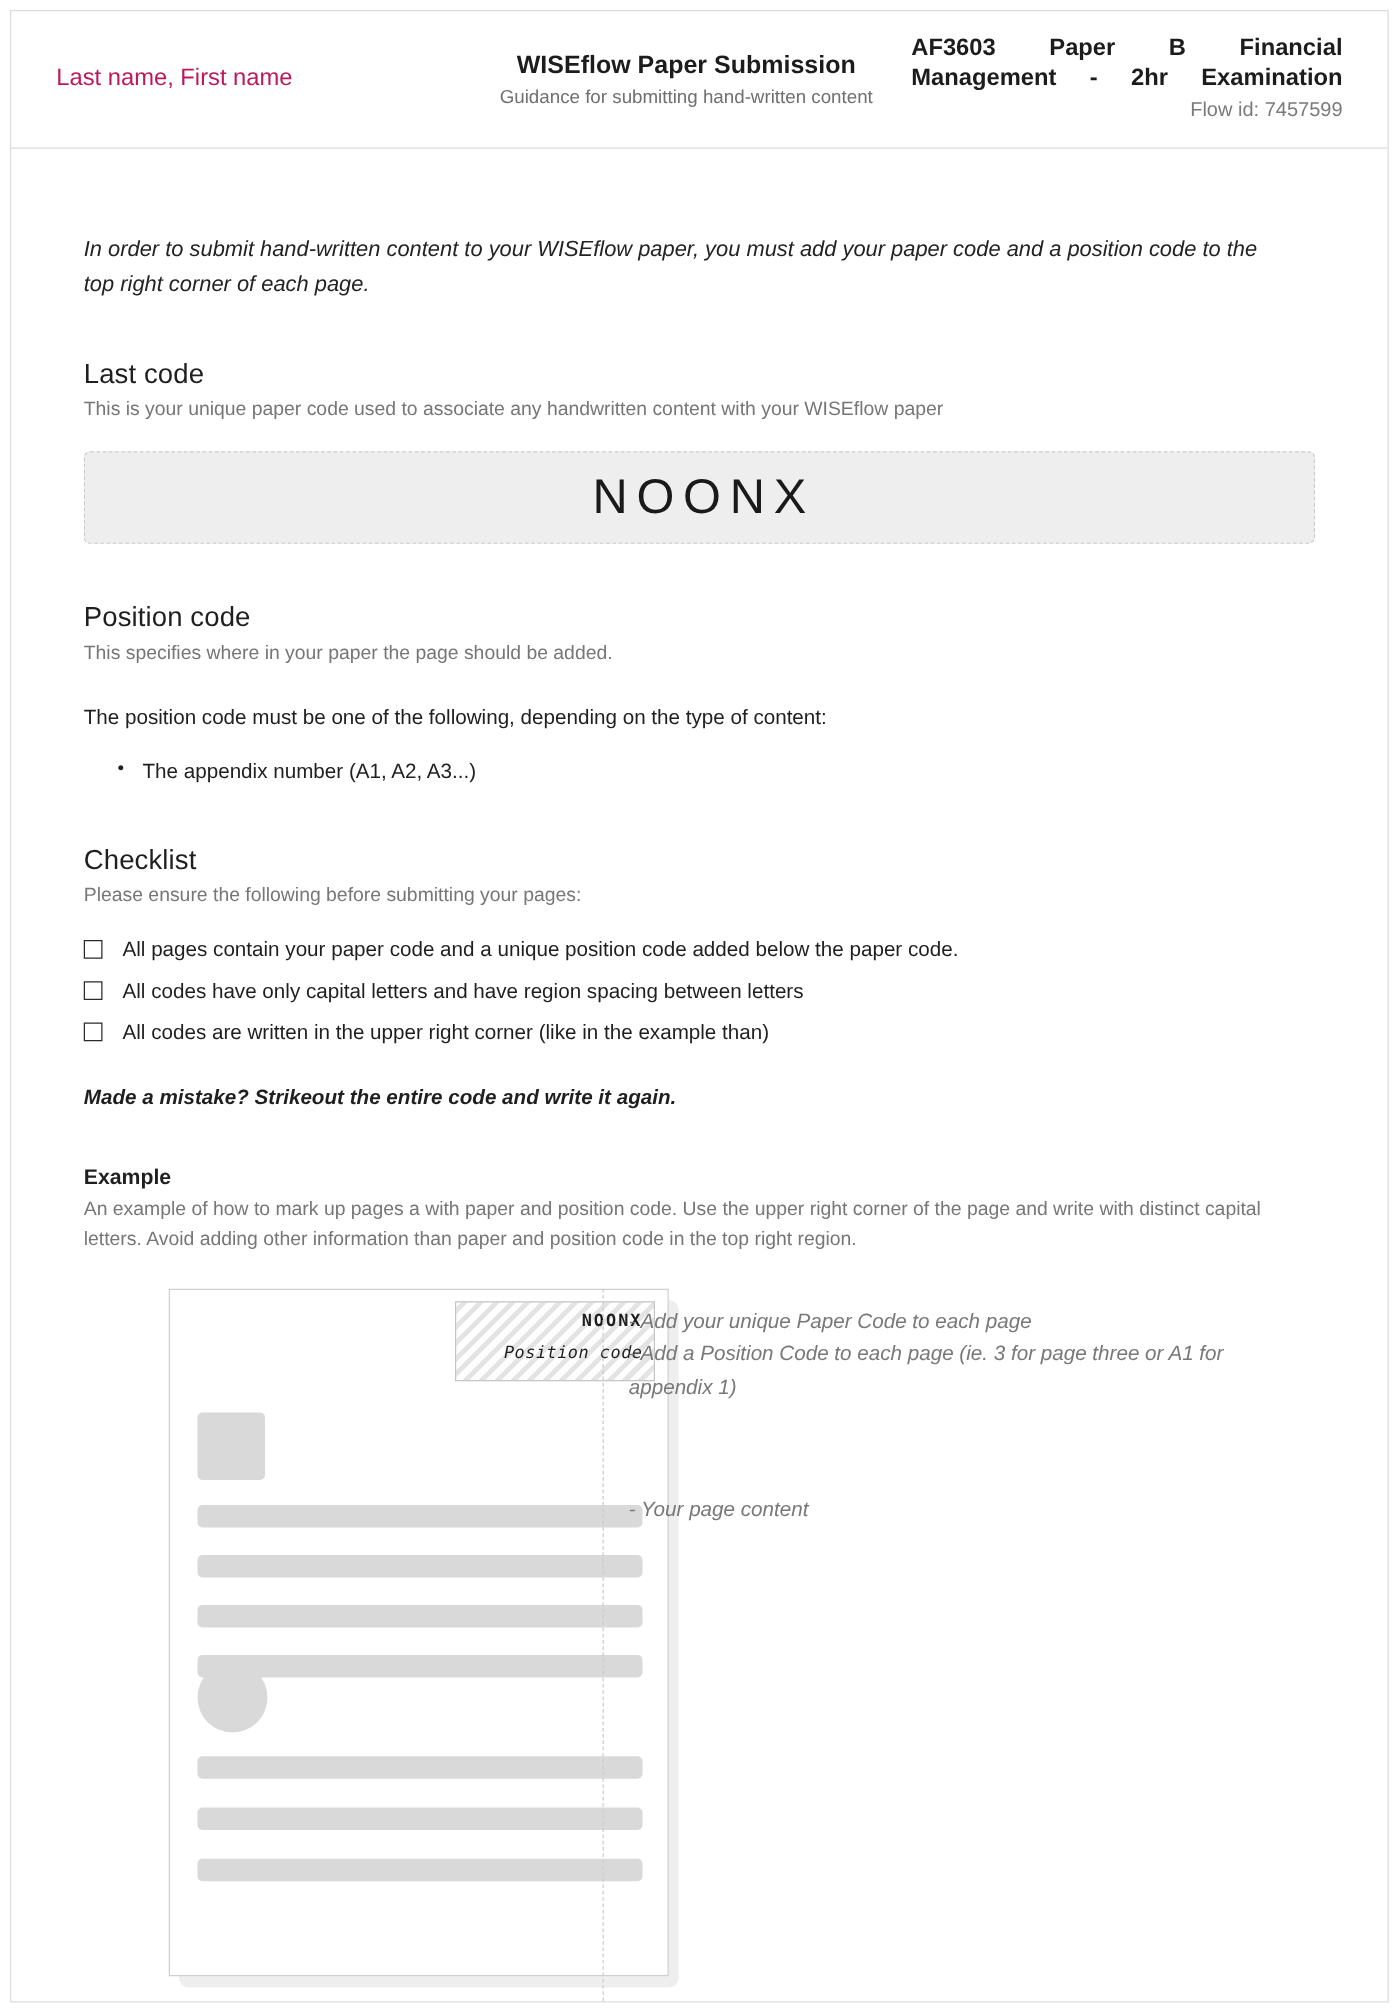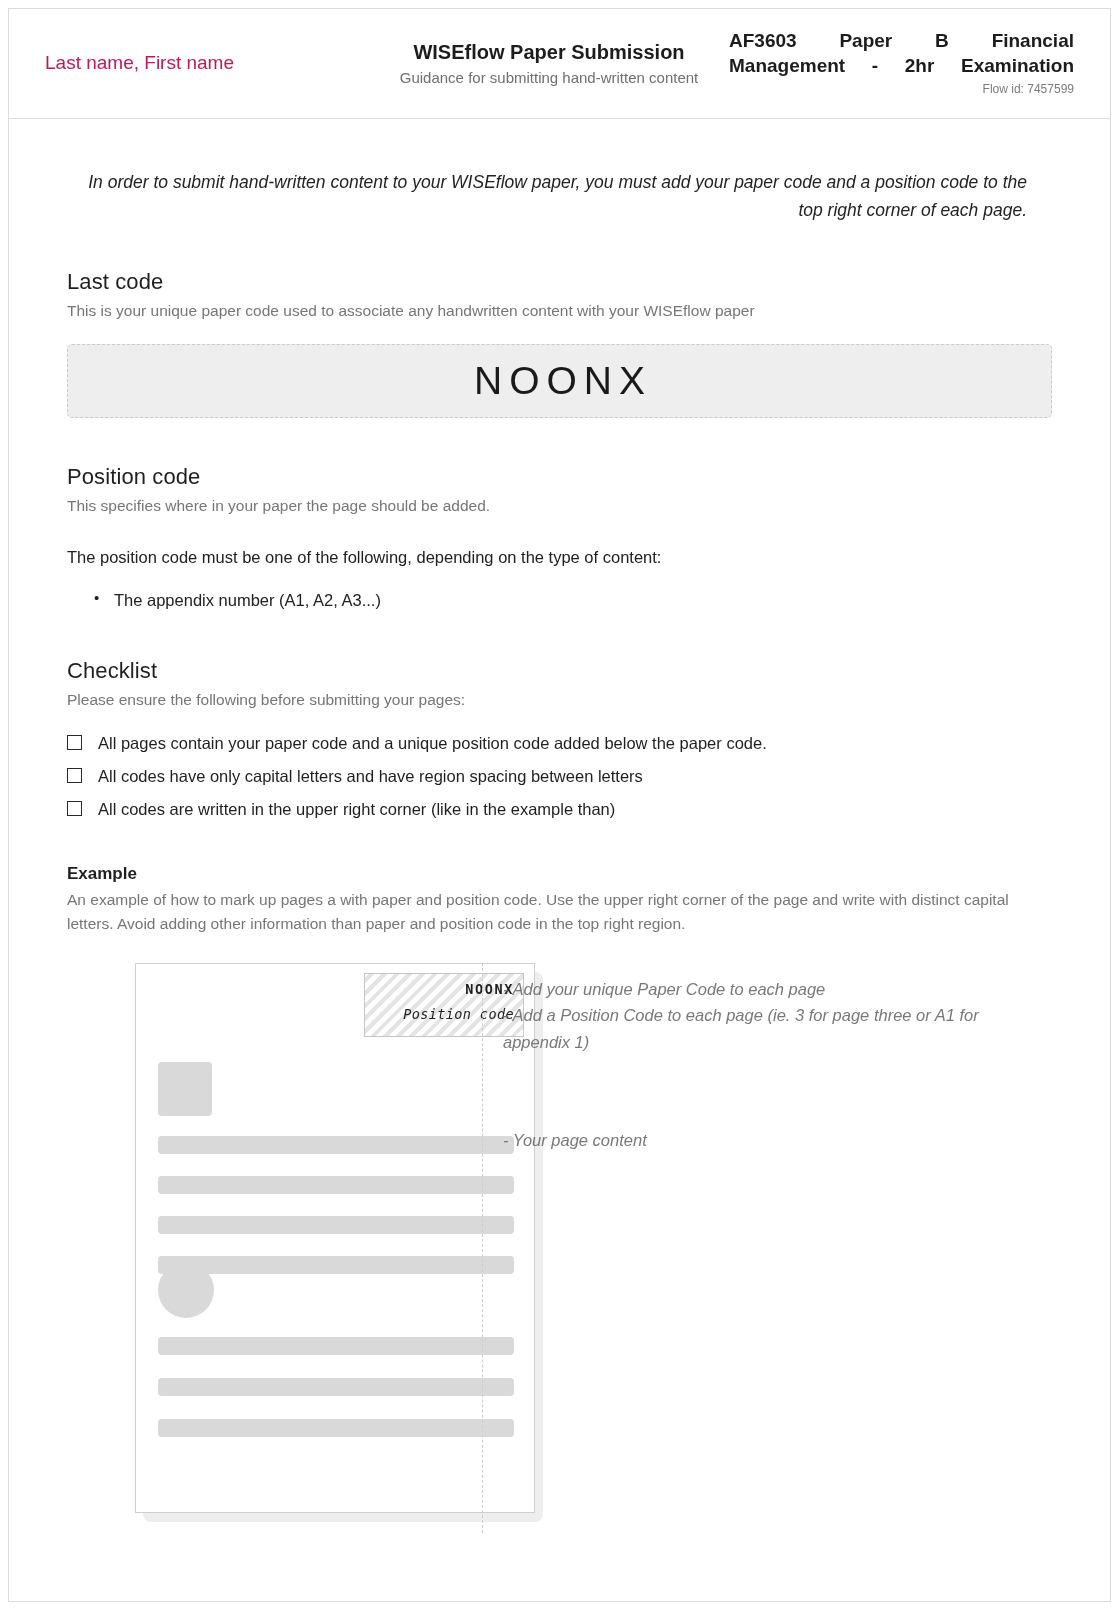--- a/index.html
+++ b/index.html
@@ -81,21 +81,21 @@
   }
   .hdr-exam {
     font-size: 19px;
     font-weight: bold;
     color: #1c1c1c;
     line-height: 1.3;
     text-align: justify;
     text-align-last: justify;
   }
   .hdr-flow {
-    font-size: 12px;
+    font-size: 16px;
     color: #7a7a7a;
     line-height: 1.4;
     margin-top: 2px;
     text-align: right;
     text-align-last: right;
   }
 
   
   .content {
     position: absolute;
@@ -106,22 +106,21 @@
     padding: 48px 58px 0 58px;
     box-sizing: border-box;
   }
 
   .intro {
     font-size: 17.5px;
     font-style: italic;
     line-height: 1.62;
     color: #232323;
     max-width: 960px;
-    margin: 0 0 44px 0;
-    text-align: right;
+    margin: 17px 0 44px 0;
   }
 
   h2.sec {
     font-size: 22px;
     font-weight: normal;
     color: #1f1f1f;
     margin: 0 0 4px 0;
     letter-spacing: .1px;
   }
   h3.sec-small {
@@ -395,20 +394,21 @@
           </div>
           <div class="check-row">
             <span class="check-box"></span>
             <span class="check-label">All codes have only capital letters and have region spacing between letters</span>
           </div>
           <div class="check-row">
             <span class="check-box"></span>
             <span class="check-label">All codes are written in the upper right corner (like in the example than)</span>
           </div>
         </div>
+        <p class="mistake">Made a mistake? Strikeout the entire code and write it again.</p>
       </div>
 
       <div class="block-example">
         <h3 class="sec-small">Example</h3>
         <p class="example-desc">An example of how to mark up pages a with paper and position code. Use the upper right corner of the page and write with distinct capital letters. Avoid adding other information than paper and position code in the top right region.</p>
 
         <div class="figure">
           <div class="mock-shadow"></div>
           <div class="mock">
             <div class="corner-box">

